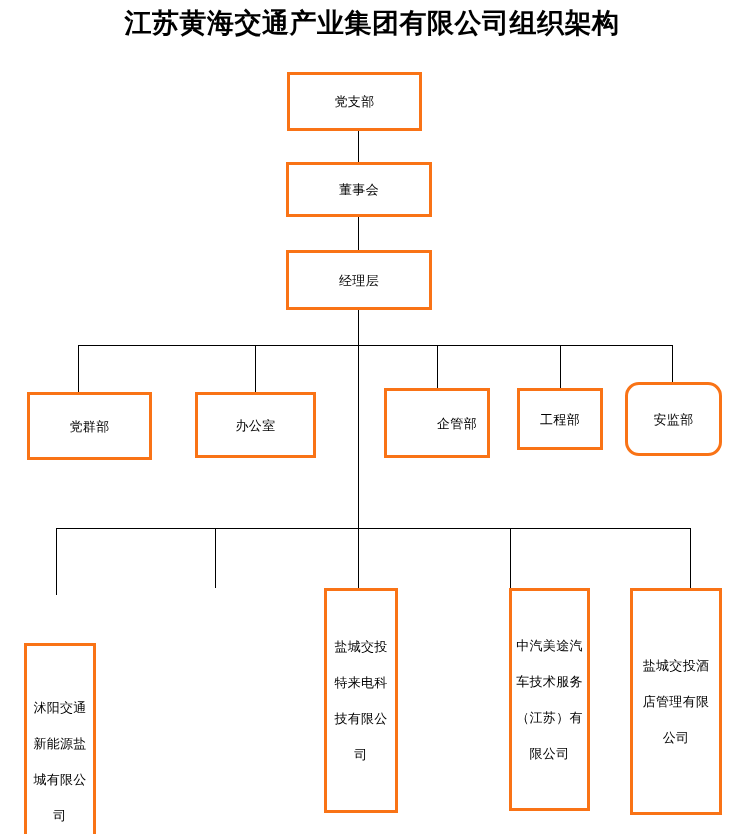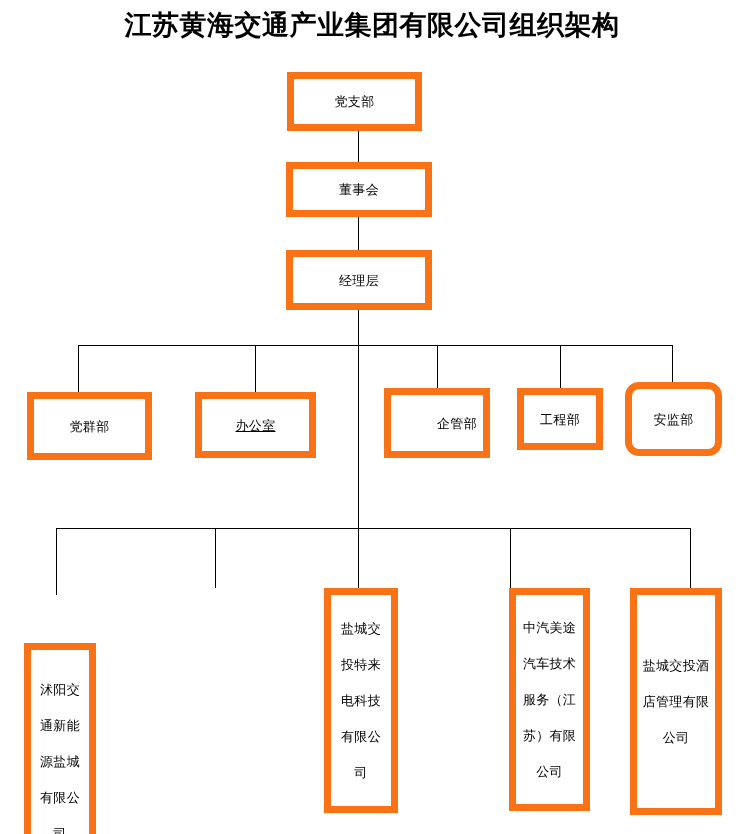--- a/index.html
+++ b/index.html
@@ -23,32 +23,32 @@
     width: 744px;
     height: 834px;
   }
 
   .title {
     position: absolute;
     left: 0;
     top: 9px;
     width: 744px;
     text-align: center;
-    font-family: Liberation Sans, sans-serif;
+    font-family: Liberation Mono, monospace;
     font-weight: bold;
     font-size: 27px;
     letter-spacing: 0.5px;
     line-height: 32px;
     white-space: nowrap;
   }
 
   .node {
     position: absolute;
     box-sizing: border-box;
-    border: 7px solid #f97316;
+    border: 3px solid #f97316;
     background: #ffffff;
     display: flex;
     align-items: center;
     justify-content: center;
     text-align: center;
   }
 
   .node .node-label {
     font-size: 13px;
     line-height: 15px;
@@ -72,21 +72,21 @@
   .line.h { height: 1px; }
   .line.v { width: 1px; }
 
   
   #node-party        { left: 287px; top: 72px;  width: 135px; height: 59px; }
   #node-board        { left: 286px; top: 162px; width: 146px; height: 55px; }
   #node-management   { left: 286px; top: 250px; width: 146px; height: 60px; }
 
   
   #node-dept-0 { left: 27px;  top: 392px; width: 125px; height: 68px; }
-  #node-dept-1 { left: 195px; top: 392px; width: 121px; height: 66px; text-decoration: underline; }
+  #node-dept-1 { left: 195px; top: 392px; width: 121px; height: 66px; }
   #node-dept-2 { left: 384px; top: 388px; width: 106px; height: 70px; padding-left: 40px; }
   #node-dept-3 { left: 517px; top: 388px; width: 86px;  height: 62px; }
   #node-dept-4 { left: 625px; top: 382px; width: 97px;  height: 74px; border-radius: 14px; }
 
   
   #node-sub-0 { left: 24px;  top: 595px; width: 72px;  height: 238px; margin-top: 48px; }
   #node-sub-1 { left: 172px; top: 588px; width: 87px;  height: 227px; }
   #node-sub-2 { left: 324px; top: 588px; width: 74px;  height: 225px; }
   #node-sub-3 { left: 468px; top: 588px; width: 81px;  height: 223px; margin-left: 41px; }
   #node-sub-4 { left: 630px; top: 588px; width: 92px;  height: 227px; }

